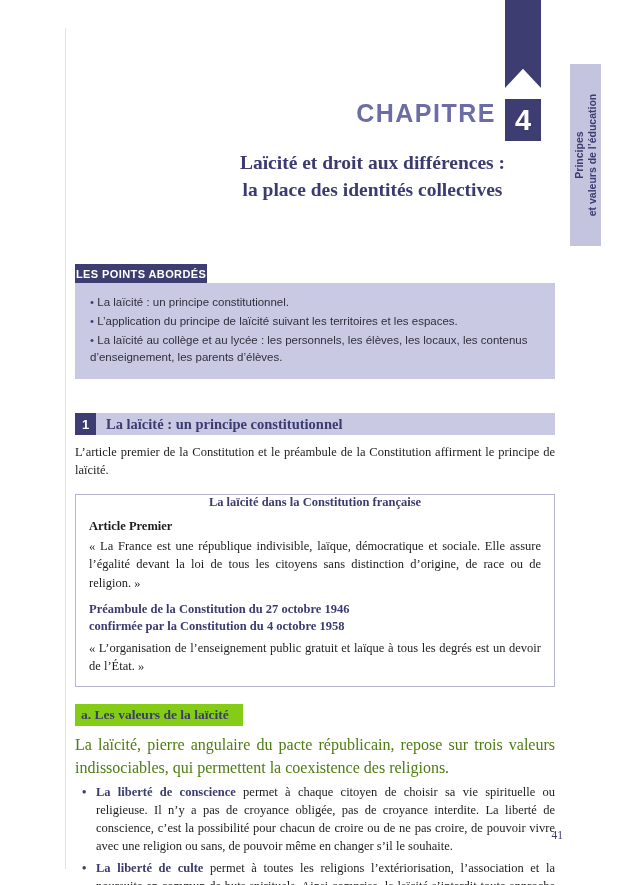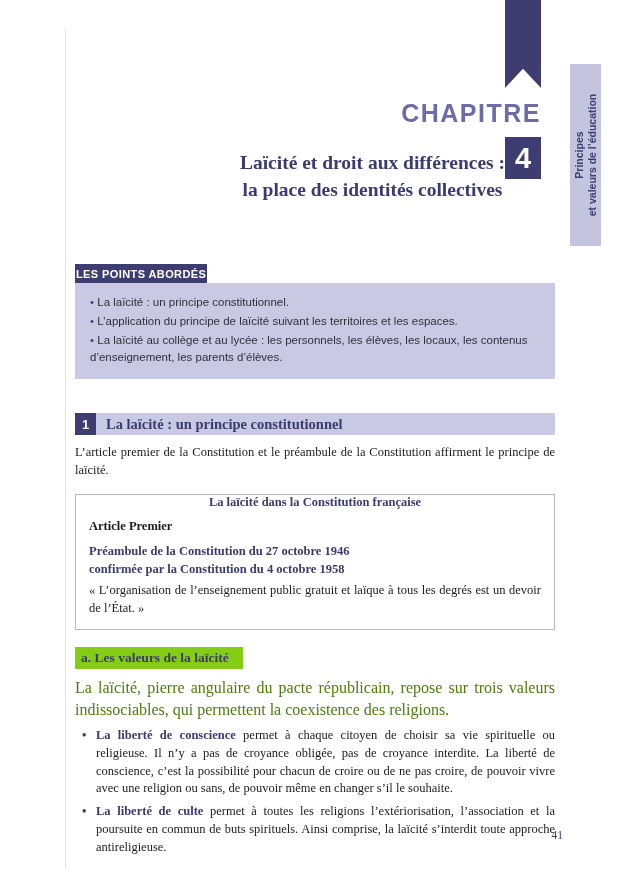--- a/index.html
+++ b/index.html
@@ -13,21 +13,21 @@
     background:#e2e2e8;
   }
   
   .ribbon {
     position:absolute; left:505px; top:0; width:36px; height:88px;
     background:#3d3d72;
     clip-path:polygon(0 0, 100% 0, 100% 100%, 50% 78%, 0 100%);
   }
   .chapter-row {
     position:absolute; top:99px; left:0; right:85px;
-    display:flex; justify-content:flex-end; align-items:flex-end; gap:9px;flex-direction:column;
+    display:flex; justify-content:flex-end; align-items:flex-start; gap:9px;
   }
   .chapitre {
     font-family:"Liberation Sans", sans-serif; font-weight:bold;
     font-size:25px; letter-spacing:1.5px; color:#6c6ca6;
   }
   .chapter-num-box {
     width:36px; height:42px; background:#3d3d72; color:#ffffff;
     display:flex; align-items:center; justify-content:center;
     font-family:"Liberation Sans", sans-serif; font-weight:bold; font-size:29px;
   }
@@ -156,20 +156,21 @@
     <div class="section-strip">
       <span class="section-num">1</span>
       <span class="section-heading">La laïcité : un principe constitutionnel</span>
     </div>
 
     <p class="intro">L’article premier de la Constitution et le préambule de la Constitution affirment le principe de laïcité.</p>
 
     <div class="const-box">
       <div class="const-title">La laïcité dans la Constitution française</div>
       <div class="article-heading">Article Premier</div>
+      <p class="const-quote">« La France est une république indivisible, laïque, démocratique et sociale. Elle assure l’égalité devant la loi de tous les citoyens sans distinction d’origine, de race ou de religion. »</p>
       <div class="preambule">
         <span>Préambule de la Constitution du 27 octobre 1946</span>
         <span>confirmée par la Constitution du 4 octobre 1958</span>
       </div>
       <p class="const-quote">« L’organisation de l’enseignement public gratuit et laïque à tous les degrés est un devoir de l’État. »</p>
     </div>
 
     <div class="sub-strip">a. Les valeurs de la laïcité</div>
 
     <p class="values-intro">La laïcité, pierre angulaire du pacte républicain, repose sur trois valeurs indissociables, qui permettent la coexistence des religions.</p>

